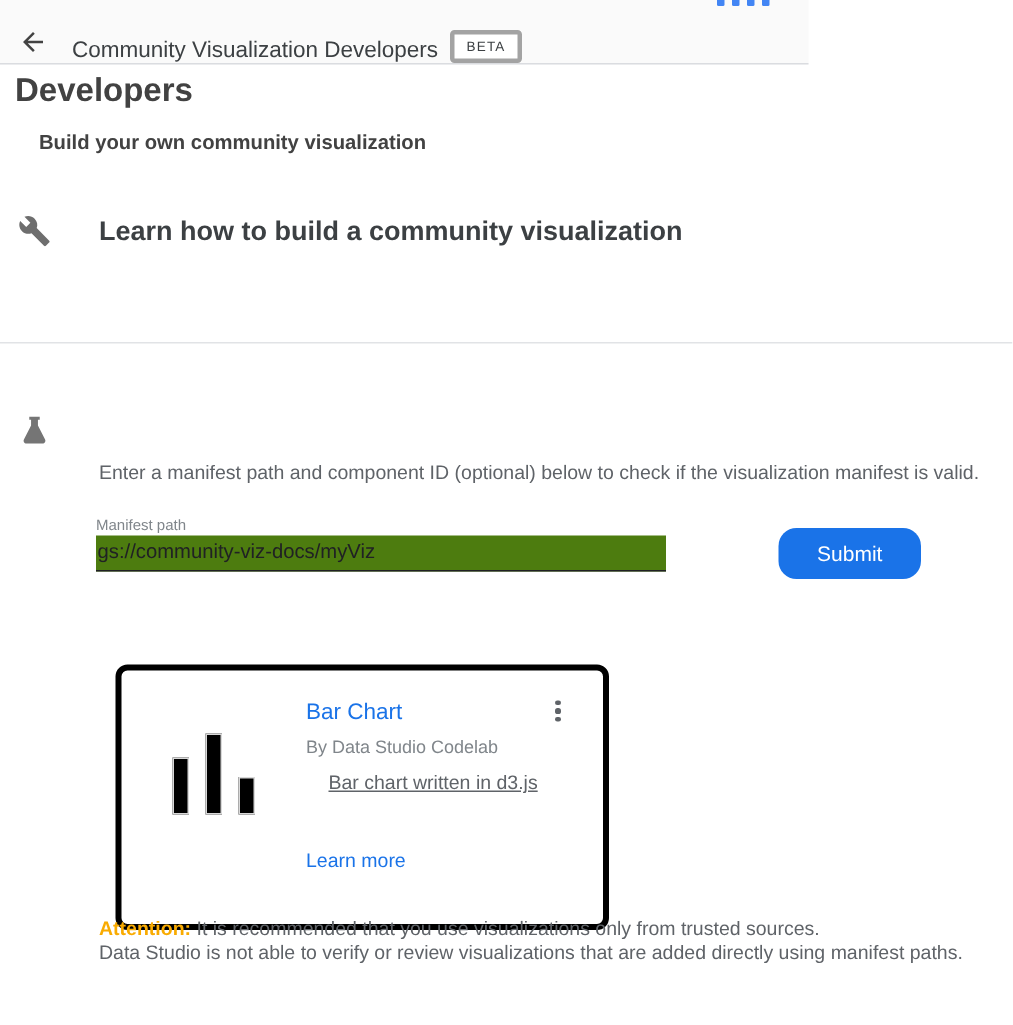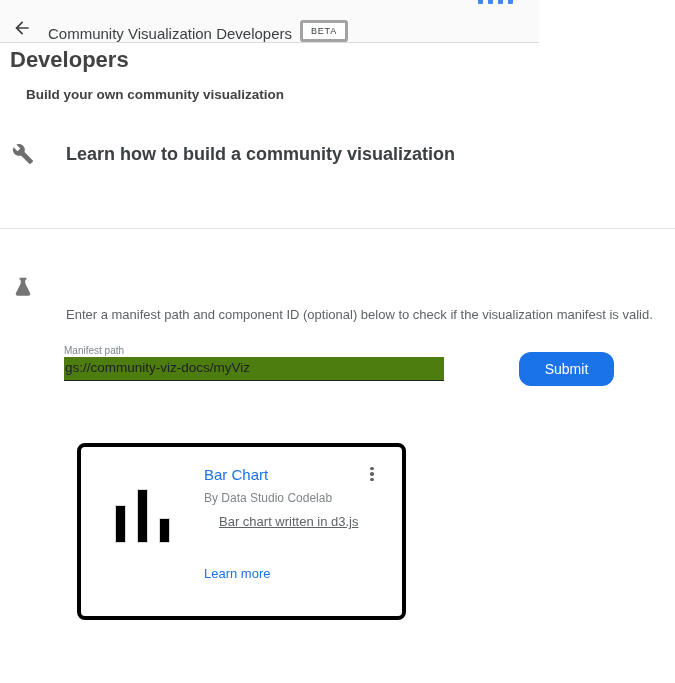--- a/index.html
+++ b/index.html
@@ -188,14 +188,18 @@
     <div class="viz-author">By Data Studio Codelab</div>
     <div class="viz-desc">Bar chart written in d3.js</div>
     <a class="viz-learn-more">Learn more</a>
     <div class="kebab">
       <span></span>
         <span></span>
         <span></span>
     </div>
   </div>
 
+  <div class="attention">
+    <span class="attn-label">Attention:</span><span> It is recommended that you use visualizations only from trusted sources.</span><br>
+    <span>Data Studio is not able to verify or review visualizations that are added directly using manifest paths.</span>
+  </div>
 
 </div>
 
 </body></html>

